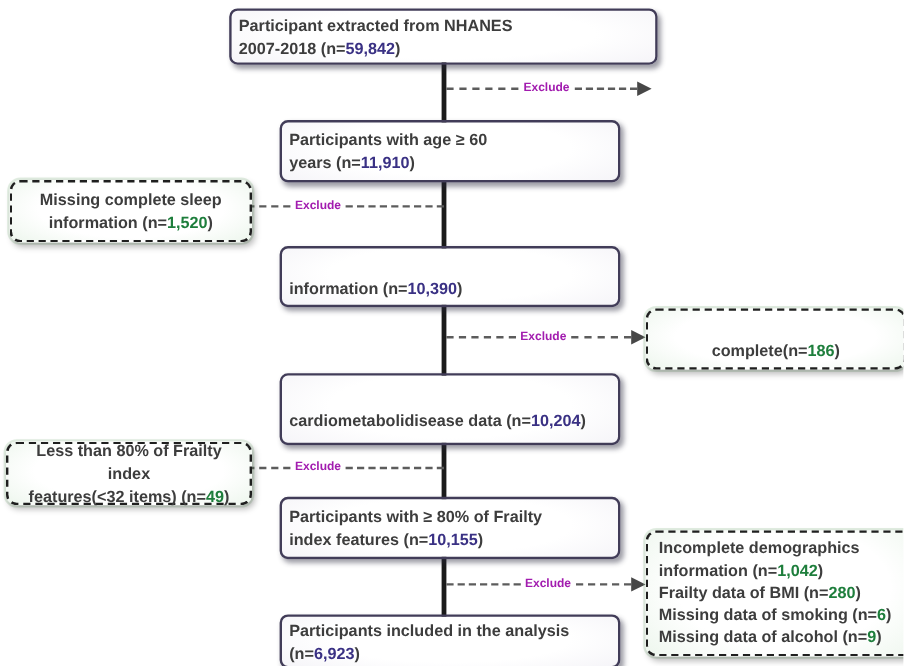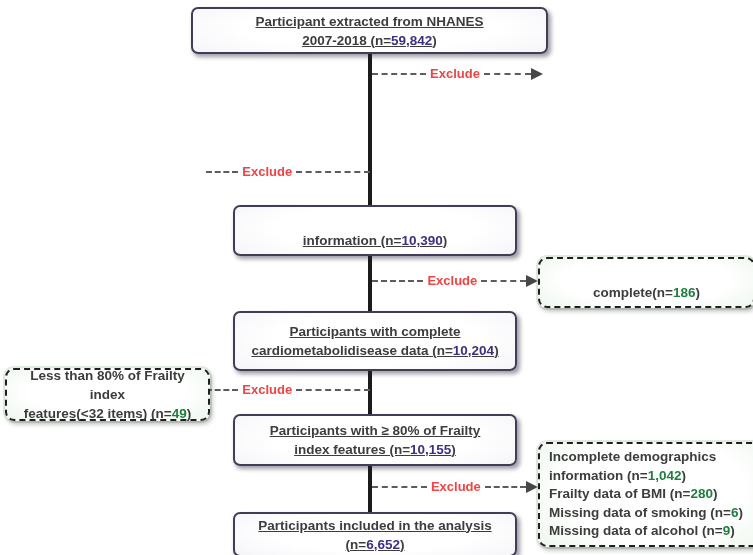--- a/index.html
+++ b/index.html
@@ -4,29 +4,29 @@
 <style>
   html,body{margin:0;padding:0;background:#ffffff;}
   #stage{
     position:relative;width:753px;height:555px;background:#ffffff;overflow:hidden;
     font-family:"Liberation Sans",sans-serif;font-weight:bold;color:#3d3d3d;
   }
   
   .vline{position:absolute;background:#1b1b1b;width:4px;z-index:1;}
   .arrow{position:absolute;display:flex;align-items:center;height:16px;z-index:1;}
   .dash{border-top:2.5px dashed #5c5c5c;height:0;}
-  .exlabel{color:#ef4444;font-size:13px;padding:0 4px;white-space:nowrap;line-height:16px;text-align:right;}
+  .exlabel{color:#a21caf;font-size:10px;padding:0 4px;white-space:nowrap;line-height:16px;text-align:right;}
   .ah{width:0;height:0;border-top:6px solid transparent;border-bottom:6px solid transparent;border-left:12px solid #474747;}
   
   .mbox{
     position:absolute;z-index:2;display:flex;align-items:center;justify-content:center;
     border:2.5px solid #413c58;border-radius:7px;
     background:radial-gradient(ellipse 120% 160% at 50% 45%,#ffffff 30%,#f2f1f6 62%,#dbd8e5 100%);
     box-shadow:2.5px 3px 4px rgba(40,40,60,0.45);
-    text-align:center;font-size:13.5px;line-height:19px;text-decoration:underline;
+    text-align:left;font-size:13.5px;line-height:19px;
   }
   
   .ebox{
     position:absolute;z-index:2;display:flex;align-items:center;justify-content:center;
     border:2.5px dashed #1f1f1f;border-radius:9px;
     background:radial-gradient(ellipse 115% 150% at 50% 45%,#ffffff 34%,#edf6ed 58%,#c5e2c6 100%);
     box-shadow:2px 3px 5px rgba(0,0,0,0.28),0 0 0 2px rgba(150,195,150,0.28);
     text-align:center;font-size:13.5px;line-height:19px;
   }
   .ebox.multiline{justify-content:flex-start;text-align:left;padding:4px 4px 4px 9px;line-height:18.5px;}
@@ -74,50 +74,62 @@
     <span class="ah"></span>
   </div>
 
   <div class="mbox" style="left:191px;top:7px;width:353px;height:43px">
     <div class="btext">
       <span>Participant extracted from NHANES</span><br>
       <span>2007-2018 (n=</span><span class="pn">59,842</span><span>)</span>
     </div>
   </div>
 
+  <div class="mbox" style="left:233px;top:100px;width:280px;height:48px">
+    <div class="btext">
+      <span>Participants with age ≥ 60</span><br>
+      <span>years (n=</span><span class="pn">11,910</span><span>)</span>
+    </div>
+  </div>
 
   <div class="mbox" style="left:233px;top:205px;width:280px;height:47px">
     <div class="btext">
       <br>
       <span>information (n=</span><span class="pn">10,390</span><span>)</span>
     </div>
   </div>
 
   <div class="mbox" style="left:233px;top:311px;width:280px;height:56px">
     <div class="btext">
-      <span>Participants with complete</span><br>
+      <br>
       <span>cardiometabolidisease data (n=</span><span class="pn">10,204</span><span>)</span>
     </div>
   </div>
 
   <div class="mbox" style="left:233px;top:414px;width:280px;height:48px">
     <div class="btext">
       <span>Participants with ≥ 80% of Frailty</span><br>
       <span>index features (n=</span><span class="pn">10,155</span><span>)</span>
     </div>
   </div>
 
   <div class="mbox" style="left:233px;top:512px;width:280px;height:41px">
     <div class="btext">
       <span>Participants included in the analysis</span><br>
-      <span>(n=</span><span class="pn">6,652</span><span>)</span>
+      <span>(n=</span><span class="pn">6,923</span><span>)</span>
     </div>
   </div>
 
 
+  <div class="ebox" style="left:8px;top:150px;width:198px;height:48px">
+    <div class="btext">
+      <span>Missing complete sleep</span><br>
+      <span>information (n=</span><span class="gn">1,520</span><span>)</span>
+    </div>
+  </div>
 
   <div class="ebox" style="left:538px;top:257px;width:213px;height:47px">
     <div class="btext">
       <br>
       <span>complete(n=</span><span class="gn">186</span><span>)</span>
     </div>
   </div>
 
   <div class="ebox" style="left:5px;top:368px;width:201px;height:49px">
     <div class="btext">

